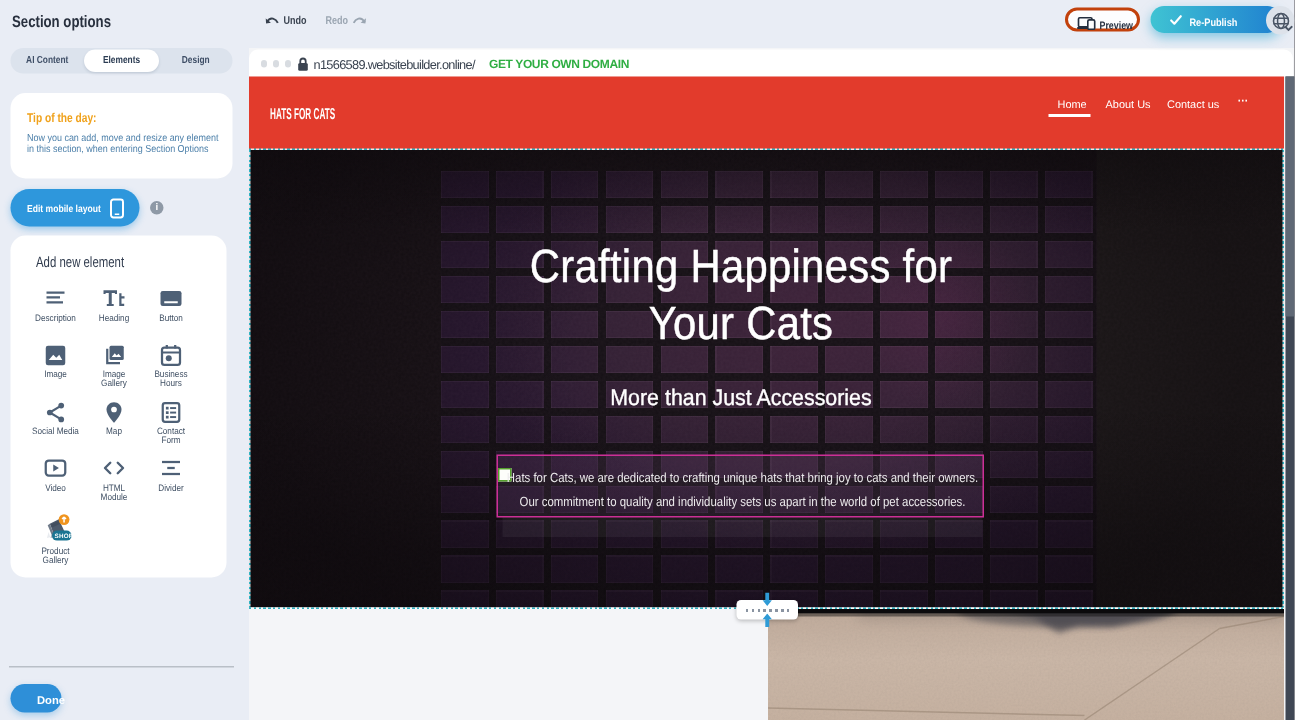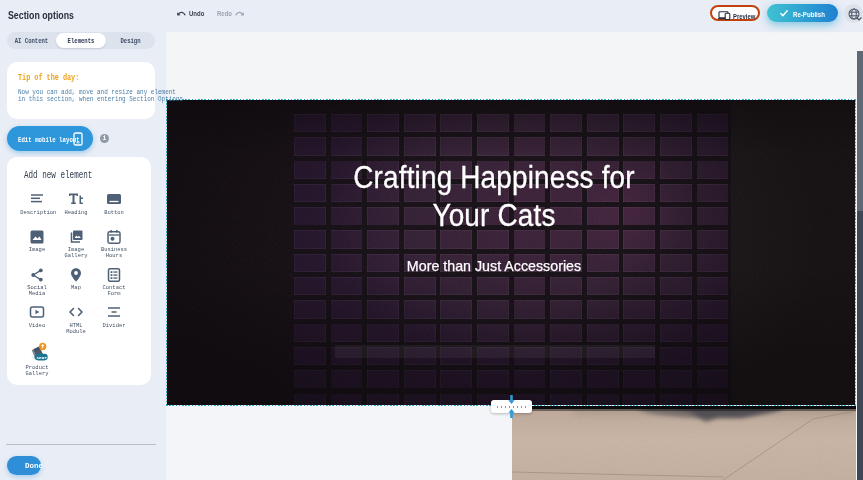--- a/index.html
+++ b/index.html
@@ -31,41 +31,41 @@
 
   <div class="abs" style="left:710px;top:5px;width:50px;height:16px;background:#fdfdfe;border:2px solid #c2410c;border-radius:9px;">
     <svg class="abs" style="left:6px;top:3.5px" width="13" height="9" viewBox="0 0 13 9">
       <rect x="1" y="0.8" width="9" height="6" rx="0.8" fill="none" stroke="#252f3f" stroke-width="1.1"></rect>
       <rect x="0" y="7" width="11" height="1.3" rx="0.6" fill="#252f3f"></rect>
       <rect x="7.2" y="2.2" width="4.6" height="6.4" rx="1" fill="#fdfdfe" stroke="#252f3f" stroke-width="1.1"></rect>
     </svg>
     <div class="abs" style="left:21px;top:4.5px;font-size:7.2px;font-weight:700;color:#252f3f;white-space:nowrap;transform:scaleX(0.82);transform-origin:left;">Preview</div>
   </div>
 
-  <div class="abs" style="left:767px;top:4px;width:71px;height:18px;border-radius:10px;background:linear-gradient(90deg,#3fc3d3,#1f80d0);box-shadow:0 3px 8px rgba(44,166,210,.55);">
+  <div class="abs" style="left:767px;top:4px;width:87px;height:18px;border-radius:10px;background:linear-gradient(90deg,#3fc3d3,#1f80d0);box-shadow:0 3px 8px rgba(44,166,210,.55);">
     <svg class="abs" style="left:13px;top:6px" width="8" height="7" viewBox="0 0 8 7">
         <path d="M0.8 3.6 L2.9 5.8 L7.2 0.8" stroke="#fff" stroke-width="1.4" fill="none" stroke-linecap="round" stroke-linejoin="round"></path>
       </svg>
     <div class="abs" style="left:26px;top:5.5px;font-size:7.2px;font-weight:700;color:#fff;white-space:nowrap;transform:scaleX(0.85);transform-origin:left;">Re-Publish</div>
   </div>
 
   <div class="abs" style="left:844px;top:4px;width:19px;height:19px;border-radius:50%;background:#dde2ea;">
     <svg class="abs" style="left:3.5px;top:3.5px" width="12" height="12" viewBox="0 0 12 12">
       <circle cx="6" cy="6" r="5" fill="none" stroke="#4a5565" stroke-width="1.05"></circle>
       <ellipse cx="6" cy="6" rx="2.3" ry="5" fill="none" stroke="#4a5565" stroke-width="1"></ellipse>
       <line x1="1" y1="4.2" x2="11" y2="4.2" stroke="#4a5565" stroke-width="1"></line>
       <line x1="1" y1="7.8" x2="11" y2="7.8" stroke="#4a5565" stroke-width="1"></line>
     </svg>
     <svg class="abs" style="left:12px;top:13px" width="6" height="4" viewBox="0 0 6 4">
         <path d="M0.5 0.5 L3 3 L5.5 0.5" stroke="#4a5565" stroke-width="1.2" fill="none"></path>
       </svg>
   </div>
 </div>
 
-<div class="abs" style="left:0;top:32px;width:166px;height:448px;background:#e9edf5;z-index:20;font-family:Liberation Mono, monospace;">
+<div class="abs" style="left:0;top:32px;width:166px;height:448px;background:#e9edf5;z-index:20;">
 
   <div class="abs" style="left:7px;top:0px;width:148px;height:17px;background:#dce3ed;border-radius:9px;">
     <div class="abs" style="left:49px;top:1px;width:50px;height:15px;background:#fff;border-radius:8px;box-shadow:0 1px 2px rgba(40,60,90,.15);"></div>
     <div class="abs" style="left:0;top:5px;width:49px;text-align:center;font-size:6.8px;font-weight:700;color:#3e4e66;transform:scaleX(0.82);">AI Content</div>
     <div class="abs" style="left:49px;top:5px;width:50px;text-align:center;font-size:6.8px;font-weight:700;color:#2a3b52;transform:scaleX(0.82);">Elements</div>
     <div class="abs" style="left:99px;top:5px;width:49px;text-align:center;font-size:6.8px;font-weight:700;color:#3e4e66;transform:scaleX(0.82);">Design</div>
   </div>
 
   <div class="abs" style="left:7px;top:30px;width:148px;height:57px;background:#fff;border-radius:10px;">
     <div class="abs" style="left:11px;top:11px;font-size:8.5px;font-weight:700;color:#f0a21c;white-space:nowrap;transform:scaleX(0.8);transform-origin:left;">Tip of the day:</div>
@@ -212,21 +212,40 @@
 
   <div class="abs" style="left:6px;top:412px;width:150px;height:1px;background:#b9bfc7;"></div>
 
   <div class="abs" style="left:7px;top:424px;width:34px;height:19px;background:#2e8fd8;border-radius:10px;box-shadow:0 2px 5px rgba(46,143,216,.35);">
     <div class="abs" style="left:0;top:5.5px;width:54px;text-align:center;font-size:7.5px;font-weight:700;color:#fff;">Done</div>
   </div>
 </div>
 
 <div class="abs" style="left:166px;top:32px;width:697px;height:448px;background:#f4f5f7;">
 
-
+  <div class="abs" style="left:0;top:1px;width:696px;height:18px;background:#fff;border-radius:6px 6px 0 0;">
+    <div class="abs" style="left:7.5px;top:6.8px;width:4.8px;height:4.8px;border-radius:50%;background:#d8dce1;"></div>
+    <div class="abs" style="left:15.5px;top:6.8px;width:4.8px;height:4.8px;border-radius:50%;background:#d8dce1;"></div>
+    <div class="abs" style="left:23.5px;top:6.8px;width:4.8px;height:4.8px;border-radius:50%;background:#d8dce1;"></div>
+    <svg class="abs" style="left:32px;top:4.5px" width="8" height="10" viewBox="0 0 8 10">
+        <rect x="0.8" y="4" width="6.4" height="5.2" rx="1" fill="#3a4350"></rect>
+        <path d="M2.2 4 V2.8 A1.8 1.8 0 0 1 5.8 2.8 V4" fill="none" stroke="#3a4350" stroke-width="1.2"></path>
+      </svg>
+    <div class="abs" style="left:43px;top:4.5px;font-size:8.5px;letter-spacing:-0.45px;color:#3a4350;">n1566589.websitebuilder.online/</div>
+    <div class="abs" style="left:160px;top:5px;font-size:8px;font-weight:700;letter-spacing:-0.25px;color:#2fae43;">GET YOUR OWN DOMAIN</div>
+  </div>
+
+  <div class="abs" style="left:0;top:19px;width:690px;height:49px;background:#e23b2c;">
+    <div class="abs" style="left:14px;top:18.5px;font-size:10.5px;font-weight:700;color:#fff;transform:scaleX(0.52);transform-origin:left;white-space:nowrap;">HATS FOR CATS</div>
+    <div class="abs" style="left:539px;top:14px;font-size:7.3px;color:#fff;">Home</div>
+    <div class="abs" style="left:533px;top:25px;width:28px;height:1.5px;background:#fff;"></div>
+    <div class="abs" style="left:571px;top:14px;font-size:7.3px;color:#fff;">About Us</div>
+    <div class="abs" style="left:612px;top:14px;font-size:7.3px;color:#fff;">Contact us</div>
+    <div class="abs" style="left:659px;top:12px;font-size:7px;font-weight:700;color:#fff;letter-spacing:0.5px;">⋯</div>
+  </div>
 
   <div class="abs" style="left:0;top:68px;width:690px;height:305px;background:#171115;overflow:hidden;">
 
     <div class="abs" style="left:128px;top:14px;width:437px;height:291px;
       background:
         repeating-linear-gradient(to right, transparent 0px, transparent 31.8px, #151015 31.8px, #151015 36.6px),
         repeating-linear-gradient(to bottom, transparent 0px, transparent 18.2px, #151015 18.2px, #151015 23.3px),
         repeating-linear-gradient(to right, rgba(210,180,205,0.055) 0 0.8px, transparent 0.8px 31px, rgba(210,180,205,0.055) 31px 31.8px, transparent 31.8px 36.6px),
         repeating-linear-gradient(to bottom, rgba(210,180,205,0.07) 0 0.8px, transparent 0.8px 17.4px, rgba(210,180,205,0.07) 17.4px 18.2px, transparent 18.2px 23.3px),
         radial-gradient(ellipse 85px 90px at 77% 33%, rgba(190,60,140,0.10), rgba(190,60,140,0) 70%),
@@ -239,20 +258,24 @@
           <feTurbulence type="fractalNoise" baseFrequency="0.55" numOctaves="2" stitchTiles="stitch"></feTurbulence>
       <feColorMatrix type="matrix" values="0 0 0 0 0.25  0 0 0 0 0.15  0 0 0 0 0.22  0 0 0 0.8 0"></feColorMatrix>
         </filter>
       <rect width="690" height="305" filter="url(#hn)"></rect>
     </svg>
     <div class="abs" style="left:0;top:0;width:690px;height:305px;background:linear-gradient(180deg, rgba(8,5,8,0.30), rgba(8,5,8,0) 18% 55%, rgba(8,5,8,0.28) 88%),radial-gradient(ellipse 330px 230px at 48% 45%, transparent 35%, rgba(8,5,8,0.42));"></div>
 
     <div class="abs" style="left:0;top:59px;width:656px;text-align:center;font-size:31px;line-height:38px;color:#fff;letter-spacing:0.2px;transform:scaleX(0.9);-webkit-text-stroke:0.3px #fff;">Crafting Happiness for<br>Your Cats</div>
     <div class="abs" style="left:0;top:156.5px;width:656px;text-align:center;font-size:15px;color:#fff;letter-spacing:0px;transform:scaleX(0.95);-webkit-text-stroke:0.25px #fff;">More than Just Accessories</div>
 
+    <div class="abs" style="left:165px;top:202.5px;width:325px;height:42px;border:1.4px solid #cc2f96;background:rgba(190,130,200,0.10);">
+      <div class="abs" style="left:-0.5px;top:8px;width:9.5px;height:9.5px;background:#fdfdfa;border:1.8px solid #55a02c;"></div>
+      <div class="abs" style="left:162.5px;top:6px;text-align:center;font-size:8.8px;line-height:16.5px;color:#eceaec;white-space:nowrap;transform:translateX(-50%) scaleX(0.865);">Hats for Cats, we are dedicated to crafting unique hats that bring joy to cats and their owners.<br>Our commitment to quality and individuality sets us apart in the world of pet accessories.</div>
+    </div>
     <div class="abs" style="left:169px;top:245px;width:320px;height:13px;background:rgba(255,255,255,0.05);"></div>
   </div>
 
   <div class="abs" style="left:0;top:373px;width:690px;height:75px;background:#f4f5f8;"></div>
   <div class="abs" style="left:346px;top:374px;width:344px;height:74px;overflow:hidden;">
     <svg width="344" height="74" viewBox="0 0 344 74">
       <defs>
         <linearGradient id="sb" x1="0" y1="0" x2="0" y2="1">
           <stop offset="0" stop-color="#c0ab9b"></stop>
             <stop offset="0.45" stop-color="#cdb9a9"></stop>

